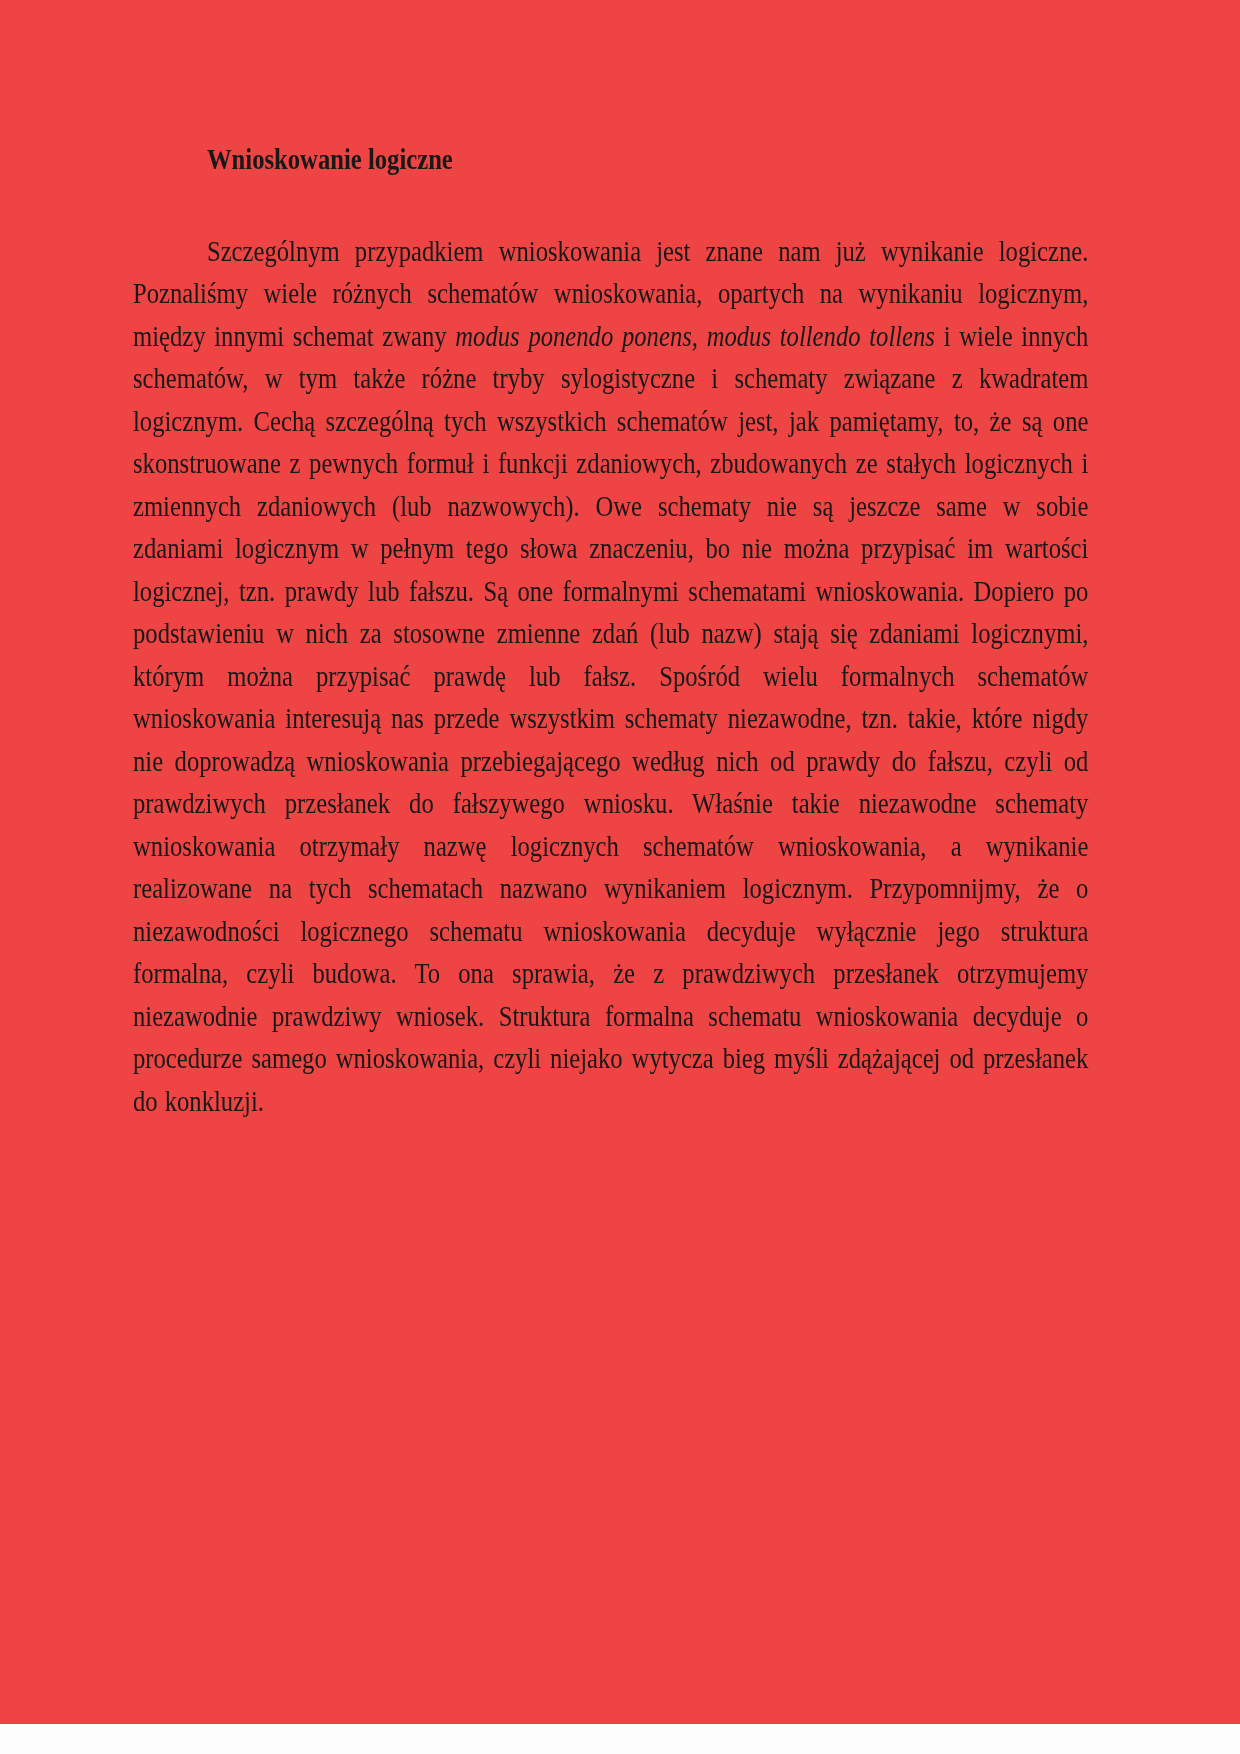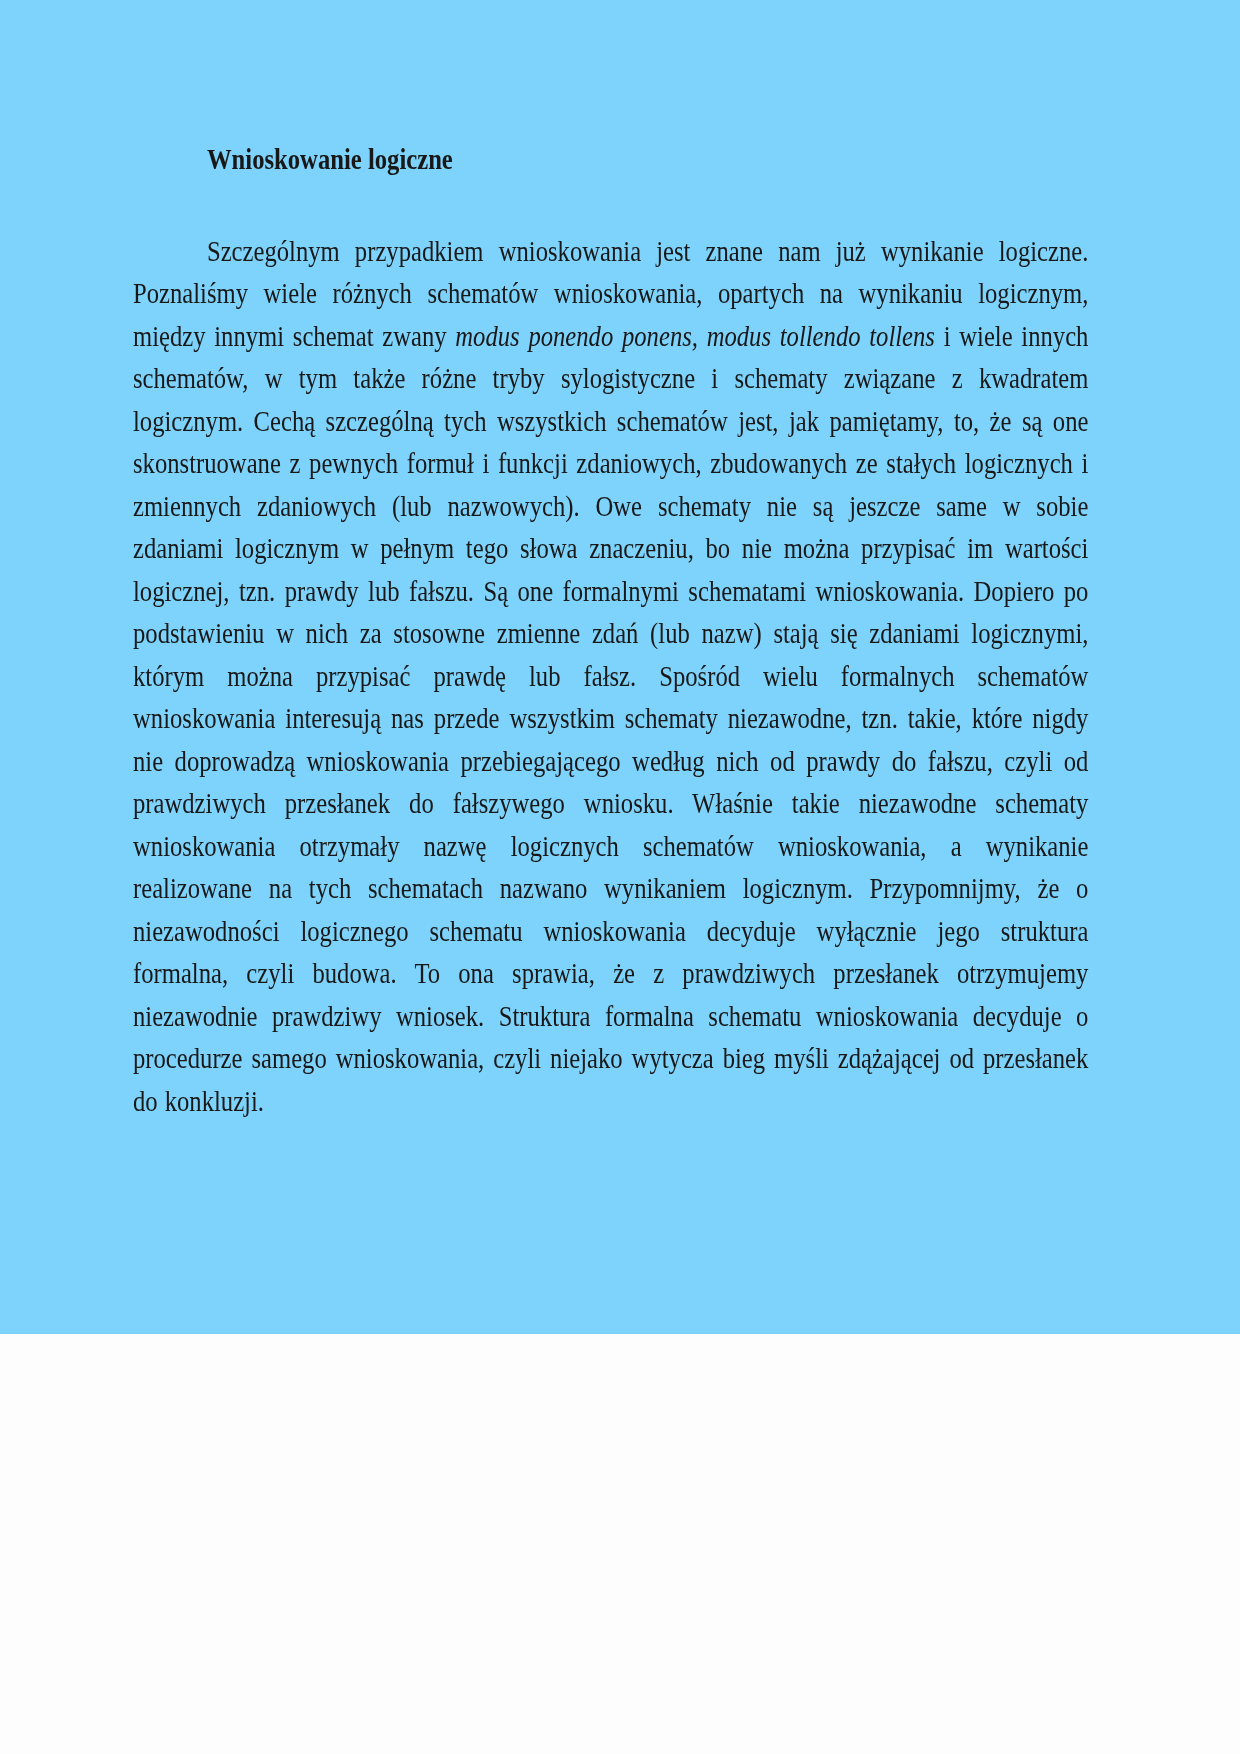--- a/index.html
+++ b/index.html
@@ -3,22 +3,22 @@
 <meta charset="utf-8">
 <style>
   html, body {
     margin: 0;
     padding: 0;
     background: #fdfdfd;
   }
   .page {
     position: relative;
     width: 1240px;
-    height: 1334px;
-    background: #7dd3fc;
+    height: 1724px;
+    background: #ef4444;
     overflow: hidden;
   }
   .content {
     position: absolute;
     left: 133px;
     top: 138px;
     width: 1124px;               
     transform: scaleX(0.85);     
     transform-origin: 0 0;
     font-family: "Liberation Serif", "DejaVu Serif", serif;

